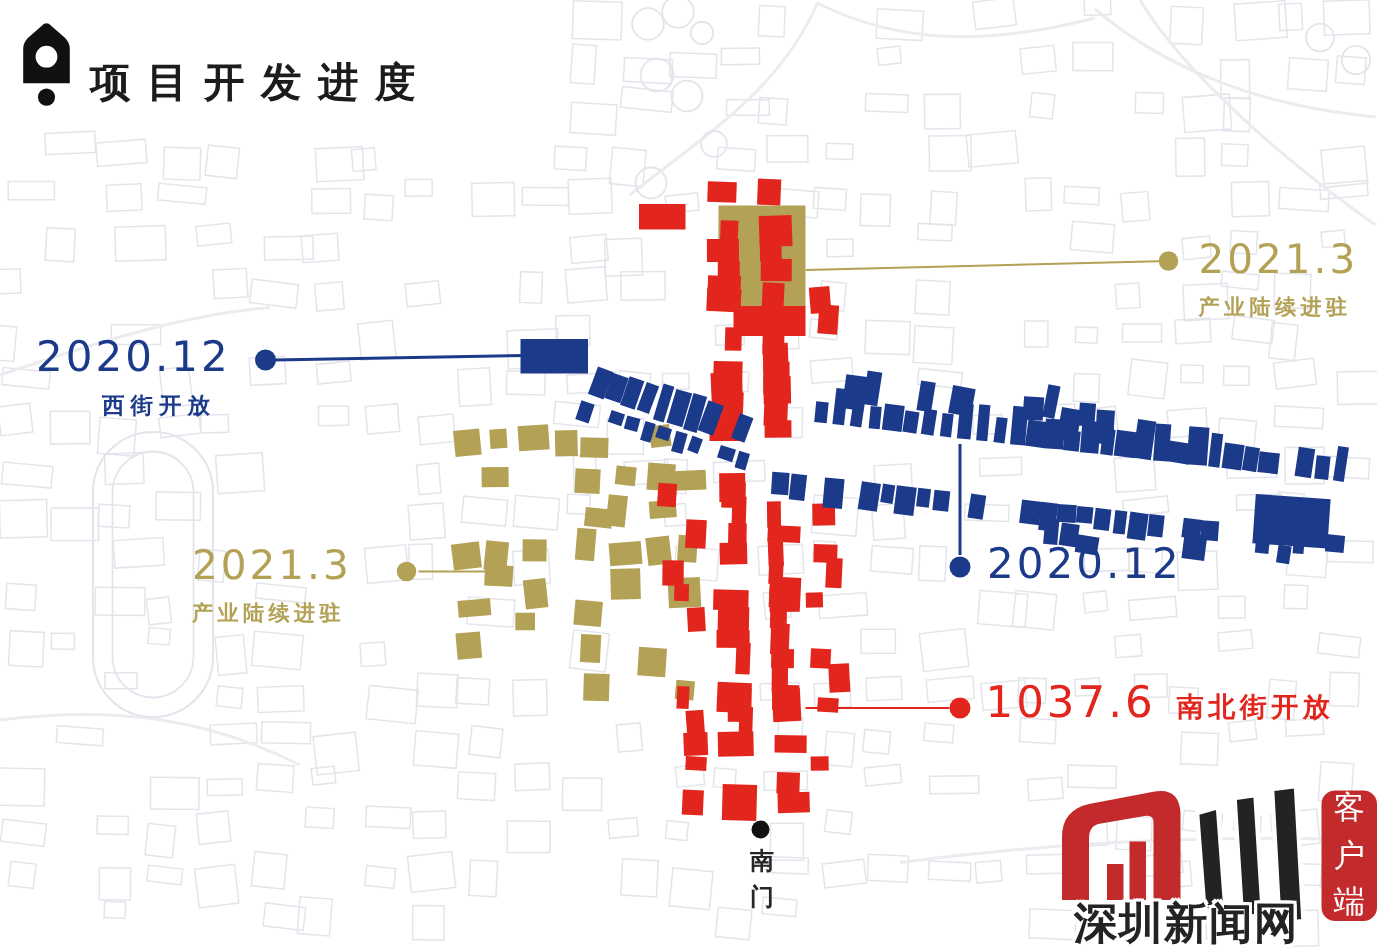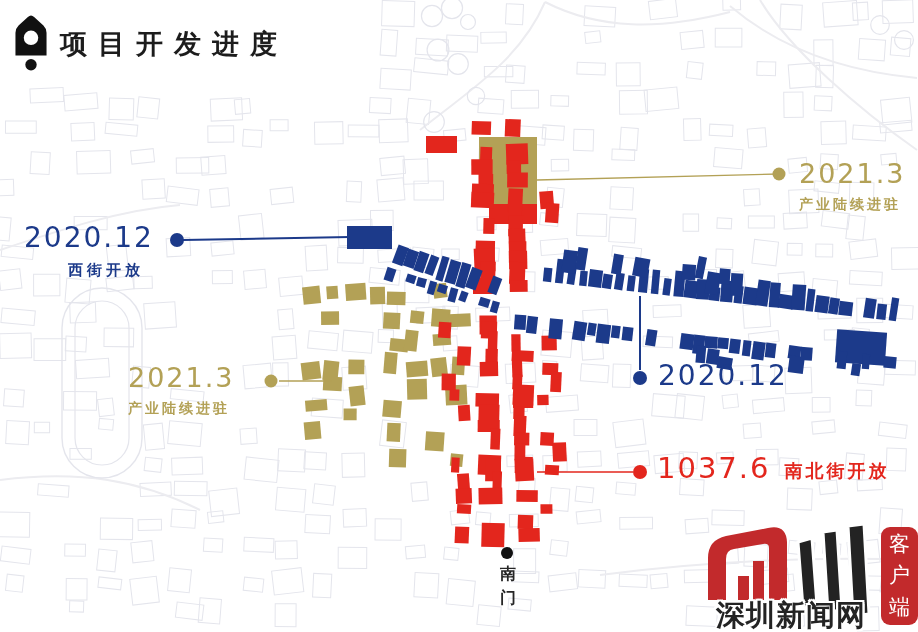--- a/index.html
+++ b/index.html
@@ -2,42 +2,42 @@
 <html style="--blue: #1c3a8a; --red: #e3261d; --gold: #b3a156; --ink: #1c1c1c; --bg_line: #e4e5ec; --road_line: #ececf0; --logo_red: #c22a2c; --logo_dark: #232323;"><head>
 <meta charset="utf-8">
 <style>
   html,body{margin:0;padding:0;background:#ffffff;font-family:"DejaVu Sans","Liberation Sans",sans-serif;}
   .stage{position:relative;width:918px;height:632px;overflow:hidden;background:#ffffff;}
   .stage svg.map{position:absolute;left:0;top:0;}
 
   
   .header{position:absolute;left:12px;top:14px;display:flex;align-items:flex-start;z-index:6;}
   .header .logo{width:38px;height:58px;margin-right:10px;}
-  .page-title{font-size:27px;font-weight:800;color:var(--ink);letter-spacing:11px;margin-top:12px;white-space:nowrap;}
+  .page-title{font-size:27px;font-weight:800;color:var(--ink);letter-spacing:11px;margin-top:23px;white-space:nowrap;}
 
   
   .callout{position:absolute;z-index:5;white-space:nowrap;}
   .callout .date{font-weight:400;letter-spacing:2px;font-size:28px;line-height:1;}
   .callout .sub{font-weight:700;font-size:15px;letter-spacing:4px;margin-top:9px;}
   .c-blue{color:var(--blue);} .c-gold{color:var(--gold);} .c-red{color:var(--red);}
   .co-west{left:24px;top:224px;} .co-west .sub{margin-left:44px;}
   .co-ne{left:799px;top:160px;} .co-ne .date{font-size:27px;} .co-ne .sub{letter-spacing:3px;font-size:14px;}
   .co-east{left:658px;top:362px;}
   .co-wgold{left:128px;top:364px;} .co-wgold .date{font-size:27px;} .co-wgold .sub{letter-spacing:3px;font-size:14px;}
   .co-red{left:657px;top:454px;display:flex;align-items:center;}
   .co-red .date{font-size:29px;}
   .co-red .sub{margin:4px 0 0 14px;font-size:18px;letter-spacing:3px;}
 
   .south-gate{position:absolute;left:498px;top:562px;width:20px;font-size:16px;line-height:1.5;color:#262626;font-weight:600;text-align:center;word-break:break-all;z-index:5;}
 
   
   .wm{position:absolute;left:698px;top:518px;width:220px;height:114px;z-index:7;}
   .wm-name{position:absolute;left:2px;top:78px;width:182px;text-align:center;font-size:29px;font-weight:800;letter-spacing:1px;color:var(--logo_dark);
     text-shadow:-2px 0 0 #fff,2px 0 0 #fff,0 -2px 0 #fff,0 2px 0 #fff,-2px -2px 0 #fff,2px 2px 0 #fff,-2px 2px 0 #fff,2px -2px 0 #fff;white-space:nowrap;}
-  .wm-badge{position:absolute;left:183px;top:9px;width:37px;height:98px;border-radius:9px;background:var(--logo_red);
+  .wm-badge{position:absolute;left:183px;top:9px;width:37px;height:87px;border-radius:9px;background:var(--logo_red);
     color:#fff;font-family:"Liberation Serif","DejaVu Serif",serif;font-size:21px;line-height:1.5;display:flex;align-items:center;justify-content:center;}
   .wm-badge .vt{width:22px;text-align:center;word-break:break-all;}
   .wm svg{position:absolute;left:0;top:0;}
 </style>
 </head>
 <body>
 
 <div class="stage">
 
   <svg class="map" id="map-svg" width="918" height="632" viewBox="0 0 918 632">

